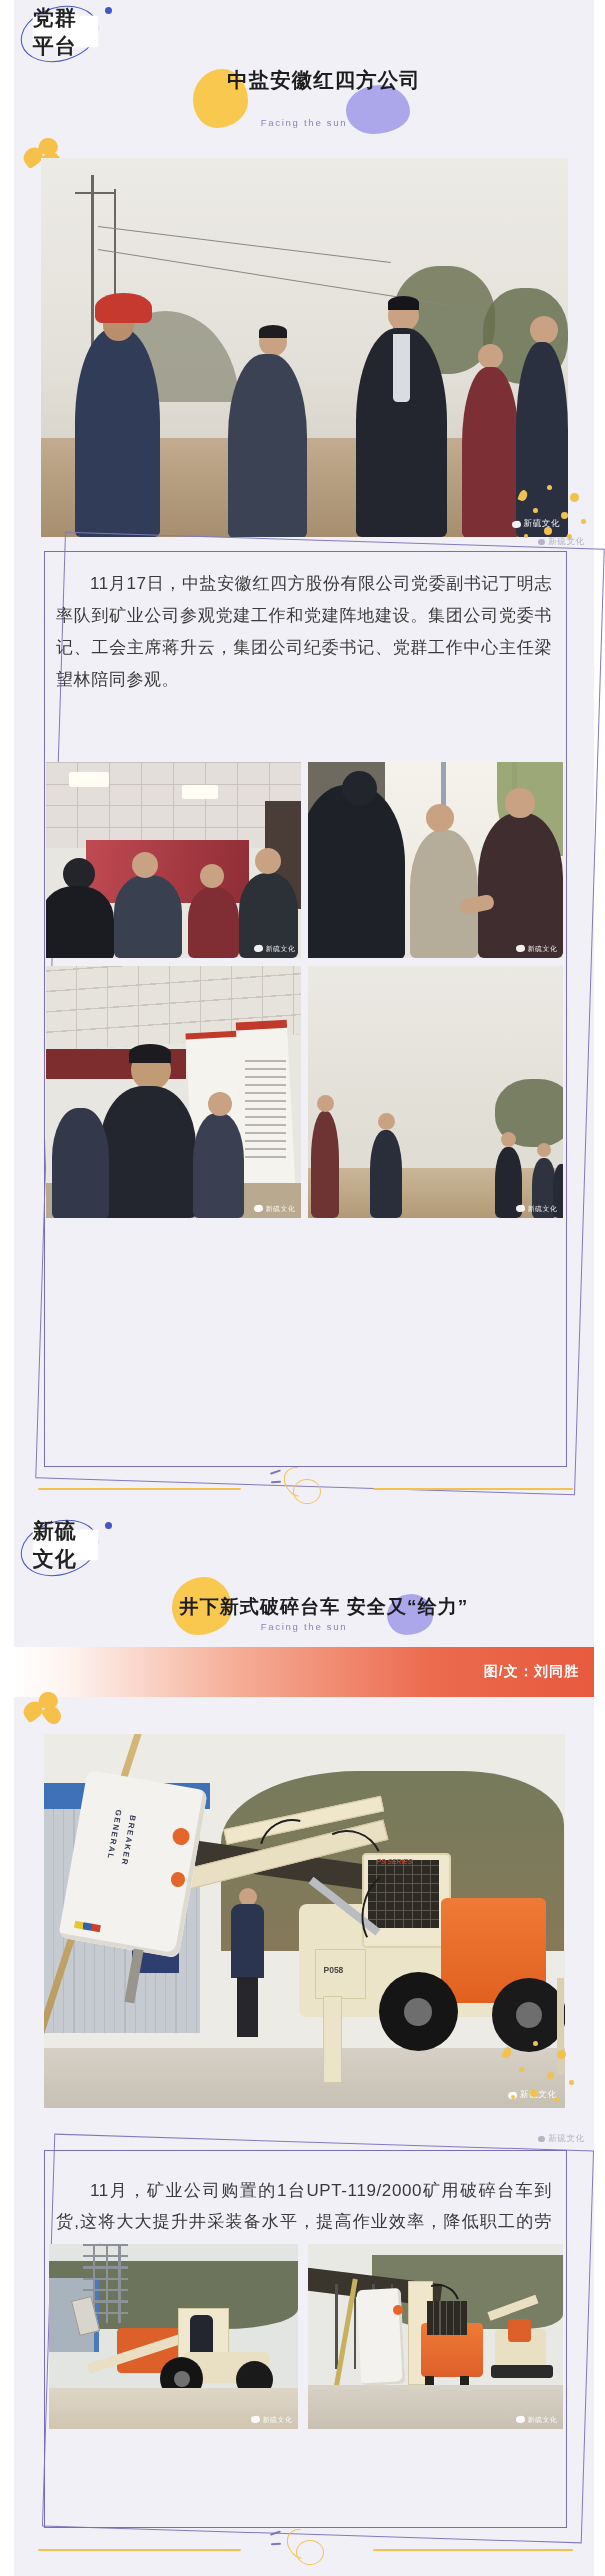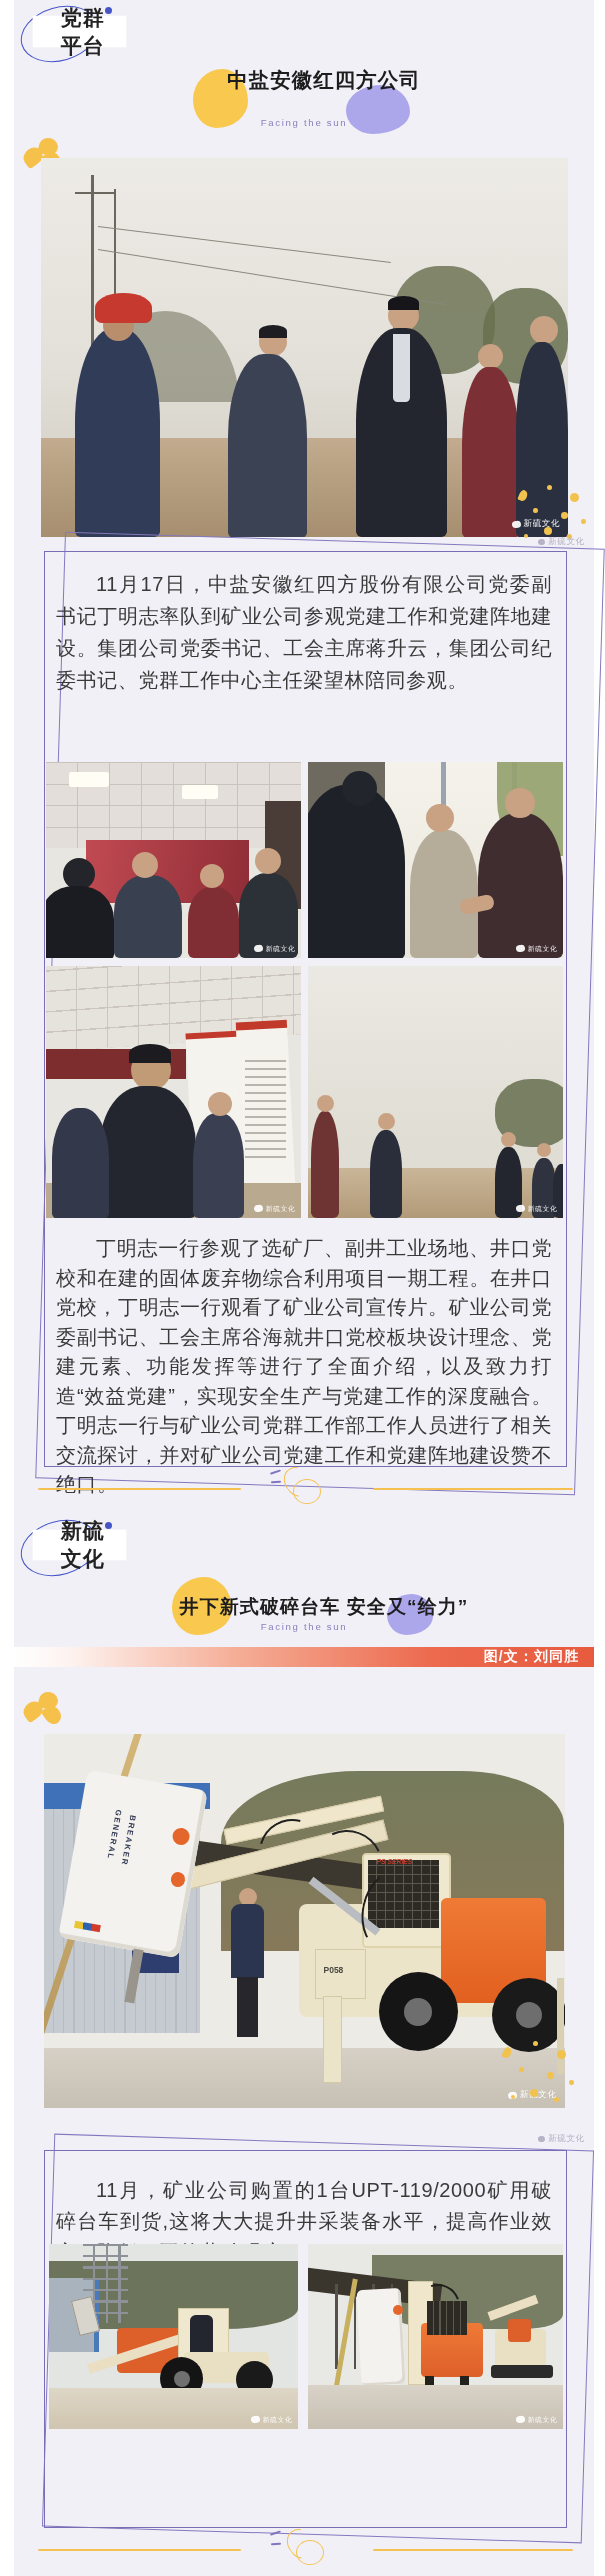--- a/index.html
+++ b/index.html
@@ -3,28 +3,28 @@
 <meta charset="utf-8">
 <style>
   html,body{margin:0;padding:0;}
   body{width:606px;height:2576px;background:#ffffff;position:relative;overflow:hidden;
        font-family:"Liberation Sans","DejaVu Sans",sans-serif;}
   .abs{position:absolute;}
   .page{position:absolute;left:14px;top:0;width:580px;height:2576px;background:#f1f0f7;}
   
   .orbit{border:1.1px solid #4455c8;border-radius:50%;transform:rotate(-16deg);}
   .tagbox{background:#ffffff;display:flex;align-items:center;justify-content:center;
-          font-size:21px;font-weight:700;color:#222;letter-spacing:1.1px;box-shadow:0 0 0 0.6px rgba(255,255,255,.5);padding-left:28px;}
+          font-size:21px;font-weight:700;color:#222;letter-spacing:1.1px;box-shadow:0 0 0 0.6px rgba(255,255,255,.5);}
   .bluedot{background:#4455c8;border-radius:50%;width:7.4px;height:7.4px;}
   
   .h-title{left:0;width:580px;text-align:center;font-weight:700;color:#1d1d1d;font-size:20.4px;letter-spacing:1.1px;padding-left:20px;}
   .h-sub{left:0;width:580px;text-align:center;font-size:9.6px;color:#8b80bb;letter-spacing:1.7px;}
   .blob{border-radius:54% 46% 58% 42% / 52% 55% 45% 48%;}
   
-  .para{font-size:20px;color:#3a3a3a;letter-spacing:0.6px;text-align:justify;text-indent:2em;line-height:29.5px;}
+  .para{font-size:17px;color:#3a3a3a;letter-spacing:0.6px;text-align:justify;text-indent:2em;line-height:29.5px;}
   
   .frameA{border:1.7px solid #7a6cb6;}
   .frameB{border:1.7px solid #8478bf;transform:rotate(1.8deg);}
   
   .photo{overflow:hidden;background:#e8e6e0;}
   .wm{position:absolute;right:8px;bottom:6.8px;color:rgba(255,255,255,.93);font-size:8.5px;
       display:flex;align-items:center;gap:3.4px;letter-spacing:0.6px;}
   .wm-s{font-size:6.8px;right:5.7px;bottom:4.5px;}
   .wmb{display:inline-block;width:8.5px;height:7.4px;background:currentColor;
        border-radius:50% 50% 3.4px 50%;transform:rotate(-8deg);}
@@ -194,41 +194,40 @@
     <div class="head" style="left:193px;top:166px;width:15.3px;height:15.3px;"></div>
     <div class="person" style="left:224px;top:192px;width:24px;height:61px;background:#2f3340;"></div>
     <div class="head" style="left:229px;top:177px;width:14px;height:14px;"></div>
     <div class="person" style="left:245px;top:198px;width:17px;height:54px;background:#262a35;"></div>
     <div class="wm wm-s">
         <span class="wmb"></span>
         <span>新硫文化</span>
       </div>
   </div>
 
-  <div class="abs para" style="left:42px;top:1234px;width:496px;line-height:29.5px;">丁明志一行参观了选矿厂、副井工业场地、井口党校和在建的固体废弃物综合利用项目一期工程。在井口党校，丁明志一行观看了矿业公司宣传片。矿业公司党委副书记、工会主席谷海就井口党校板块设计理念、党建元素、功能发挥等进行了全面介绍，以及致力打造“效益党建”，实现安全生产与党建工作的深度融合。丁明志一行与矿业公司党群工作部工作人员进行了相关交流探讨，并对矿业公司党建工作和党建阵地建设赞不绝口。</div>
 
   <div class="abs dline" style="left:24px;top:1488px;width:203px;"></div>
   <div class="abs dline" style="left:359px;top:1488px;width:200px;"></div>
   <div class="abs dcirc" style="left:279px;top:1479px;width:26px;height:23px;"></div>
   <div class="abs dtail" style="left:271px;top:1466px;width:24px;height:29.5px;"></div>
   <div class="abs pdash" style="left:256px;top:1471px;width:11.3px;height:2.3px;transform:rotate(-18deg);"></div>
   <div class="abs pdash" style="left:257px;top:1481px;width:9.6px;height:2.3px;transform:rotate(-4deg);"></div>
 
   <div class="abs orbit" style="left:5.7px;top:1521px;width:77px;height:52px;"></div>
   <div class="abs tagbox" style="left:18.7px;top:1530px;width:65px;height:29.5px;">
       <span>新硫文化</span>
     </div>
   <div class="abs bluedot" style="left:91px;top:1522px;"></div>
 
   <div class="abs blob" style="left:158px;top:1577px;width:60px;height:58px;background:#f8c84f;"></div>
   <div class="abs blob" style="left:373px;top:1594px;width:46px;height:41px;background:#aca6ea;"></div>
   <div class="abs h-title" style="top:1594px;font-size:19px;">井下新式破碎台车  安全又“给力”</div>
   <div class="abs h-sub" style="top:1621px;">Facing the sun</div>
 
-  <div class="abs redbar" style="left:0;top:1647px;width:580px;height:20px;">
+  <div class="abs redbar" style="left:0;top:1647px;width:580px;height:50px;">
     <span class="credit">图/文：刘同胜</span>
   </div>
 
   <div class="abs" style="left:8.5px;top:1692px;width:45px;height:34px;">
     <span class="petal" style="left:16px;top:0;width:19px;height:17px;transform:rotate(15deg);"></span>
     <span class="petal" style="left:0;top:10.2px;width:20.4px;height:17px;transform:rotate(-35deg);"></span>
     <span class="petal" style="left:20.4px;top:14.7px;width:19px;height:16px;transform:rotate(55deg);"></span>
   </div>
 
   <div class="abs photo" style="left:29.5px;top:1734px;width:521px;height:374px;">

